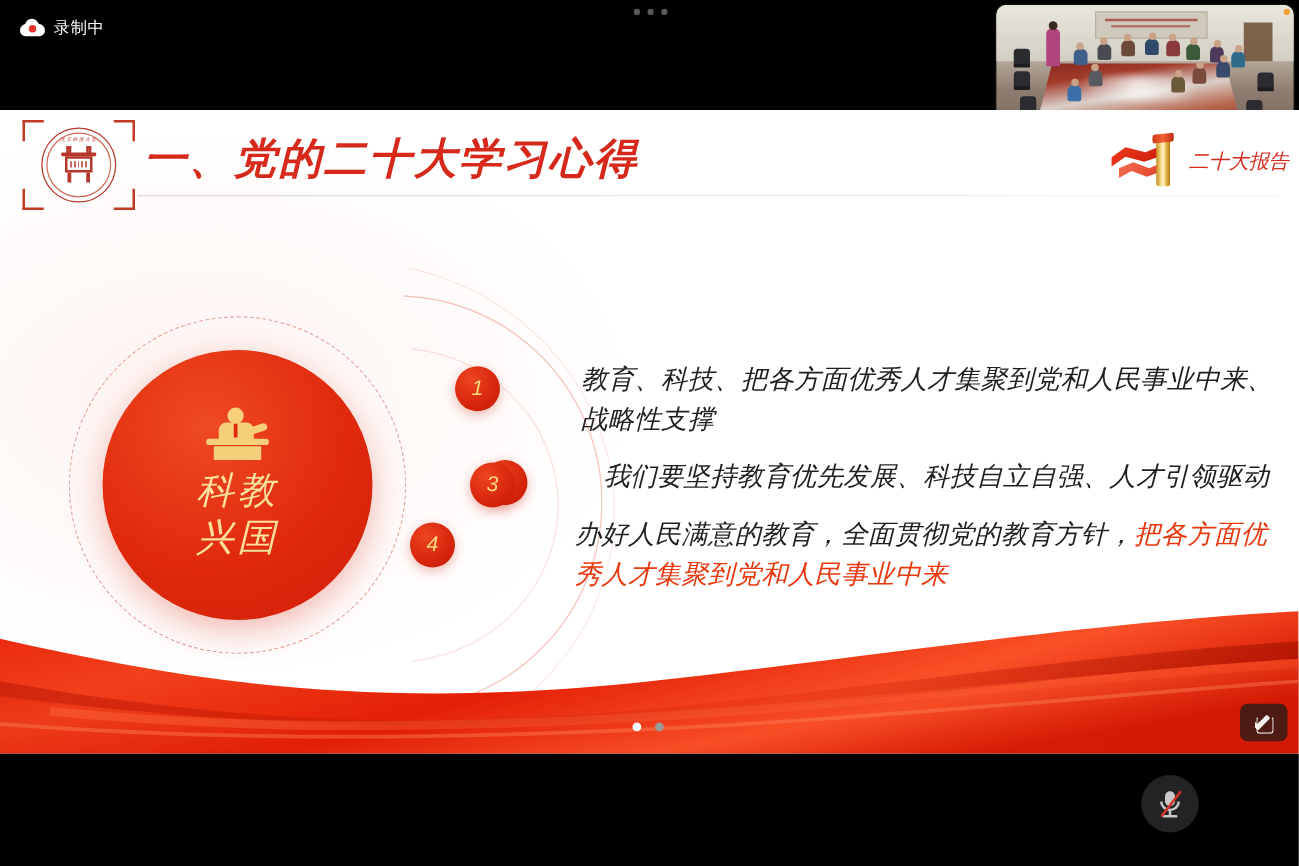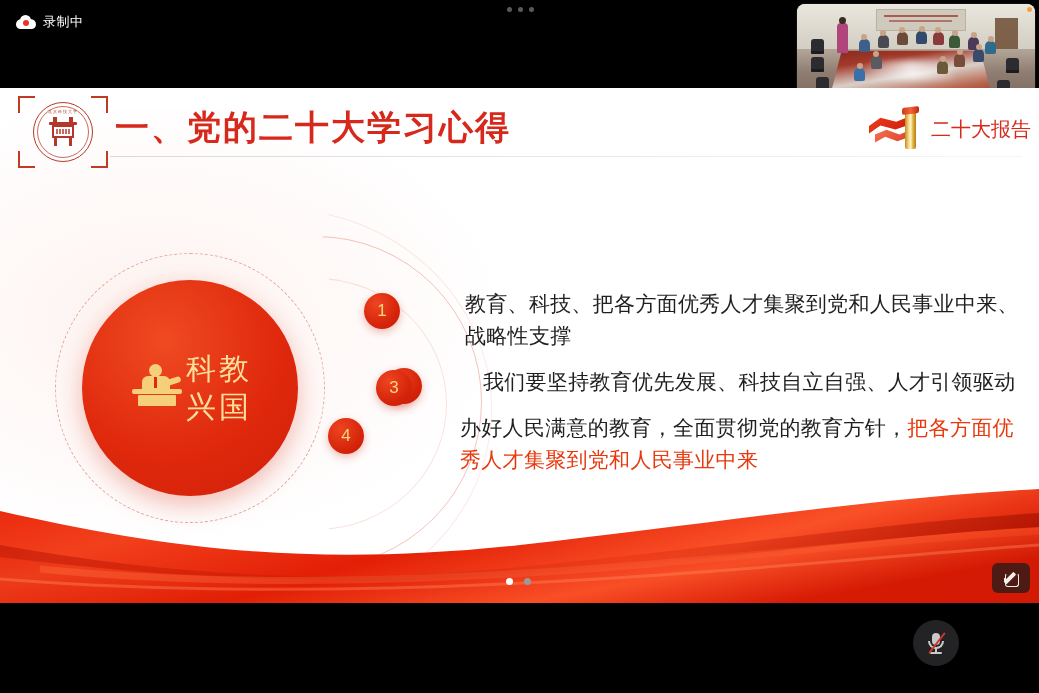--- a/index.html
+++ b/index.html
@@ -263,20 +263,21 @@
     background: #f3a23a;
   }
 
   
   .slide {
     position: absolute;
     left: 0; top: 88px;
     width: 1039px; height: 515px;
     background: #ffffff;
     overflow: hidden;
+    font-style: italic;
   }
   .slide-bg-glow {
     position: absolute;
     left: -60px; top: 20px;
     width: 620px; height: 470px;
     background: radial-gradient(ellipse at 35% 45%, rgba(231,76,34,.07), rgba(255,255,255,0) 62%);
     pointer-events: none;
   }
 
   
@@ -428,21 +429,21 @@
   .ribbon-mark .scroll-top {
     position: absolute;
     left: 33px; top: 0px;
     width: 17px; height: 7px;
     background: linear-gradient(90deg,#d03a17,#f2633a 50%,#c02a0e);
     border-radius: 2px;
     transform: skewY(-6deg);
   }
   .report-badge-text {
     color: #d6291c;
-    font-size: 20px;
+    font-size: 16px;
     white-space: nowrap;
   }
 
   
   .emblem-wrap {
     position: absolute;
     left: 55px; top: 165px;
     width: 270px; height: 270px;
   }
   .emblem-dashed {
@@ -459,21 +460,21 @@
     background: radial-gradient(circle at 50% 50%, rgba(231,76,34,.10), rgba(255,255,255,0) 70%);
   }
   .emblem-circle {
     position: absolute;
     left: 27px; top: 27px;
     width: 216px; height: 216px;
     border-radius: 50%;
     background: radial-gradient(circle at 38% 28%, #ef4b22, #e0290d 55%, #cf1f07 100%);
     box-shadow: 0 10px 26px rgba(208,32,8,.28);
     display: flex;
-    flex-direction: row;
+    flex-direction: column;
     align-items: center;
     justify-content: center;
   }
   .podium-icon {
     position: relative;
     width: 58px; height: 42px;
     margin-bottom: 6px;
   }
   .podium-icon .head {
     position: absolute;

